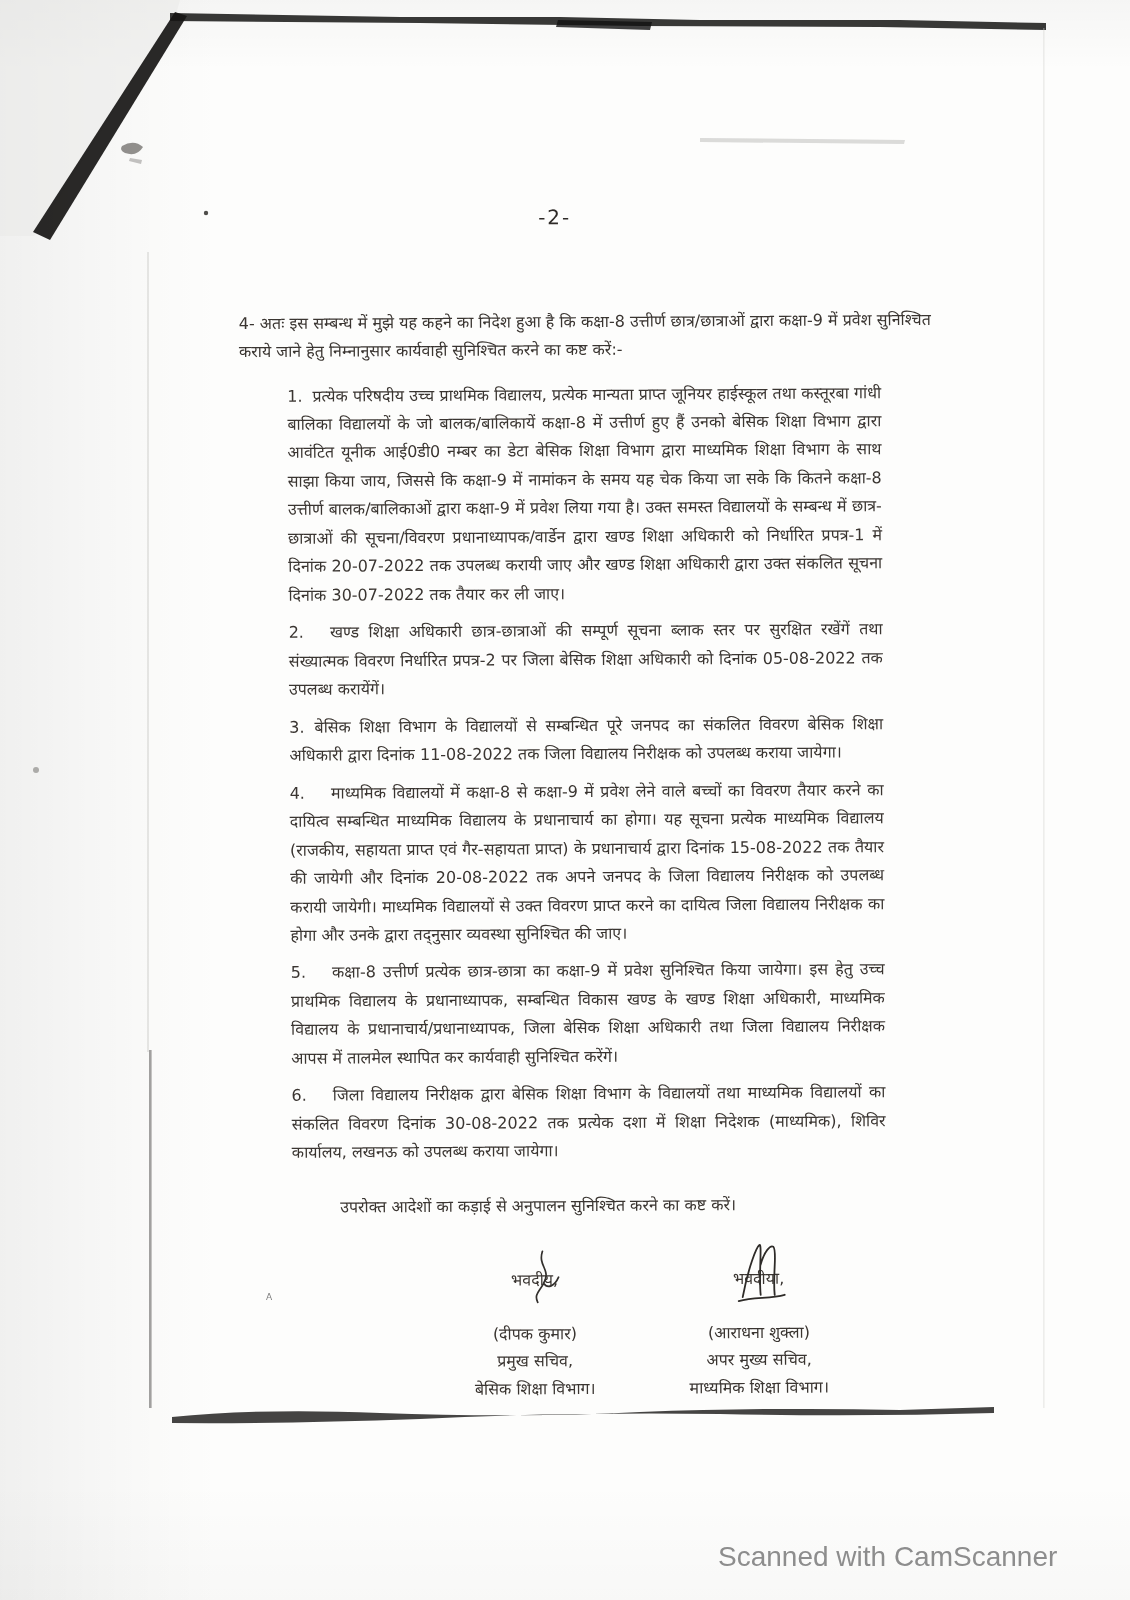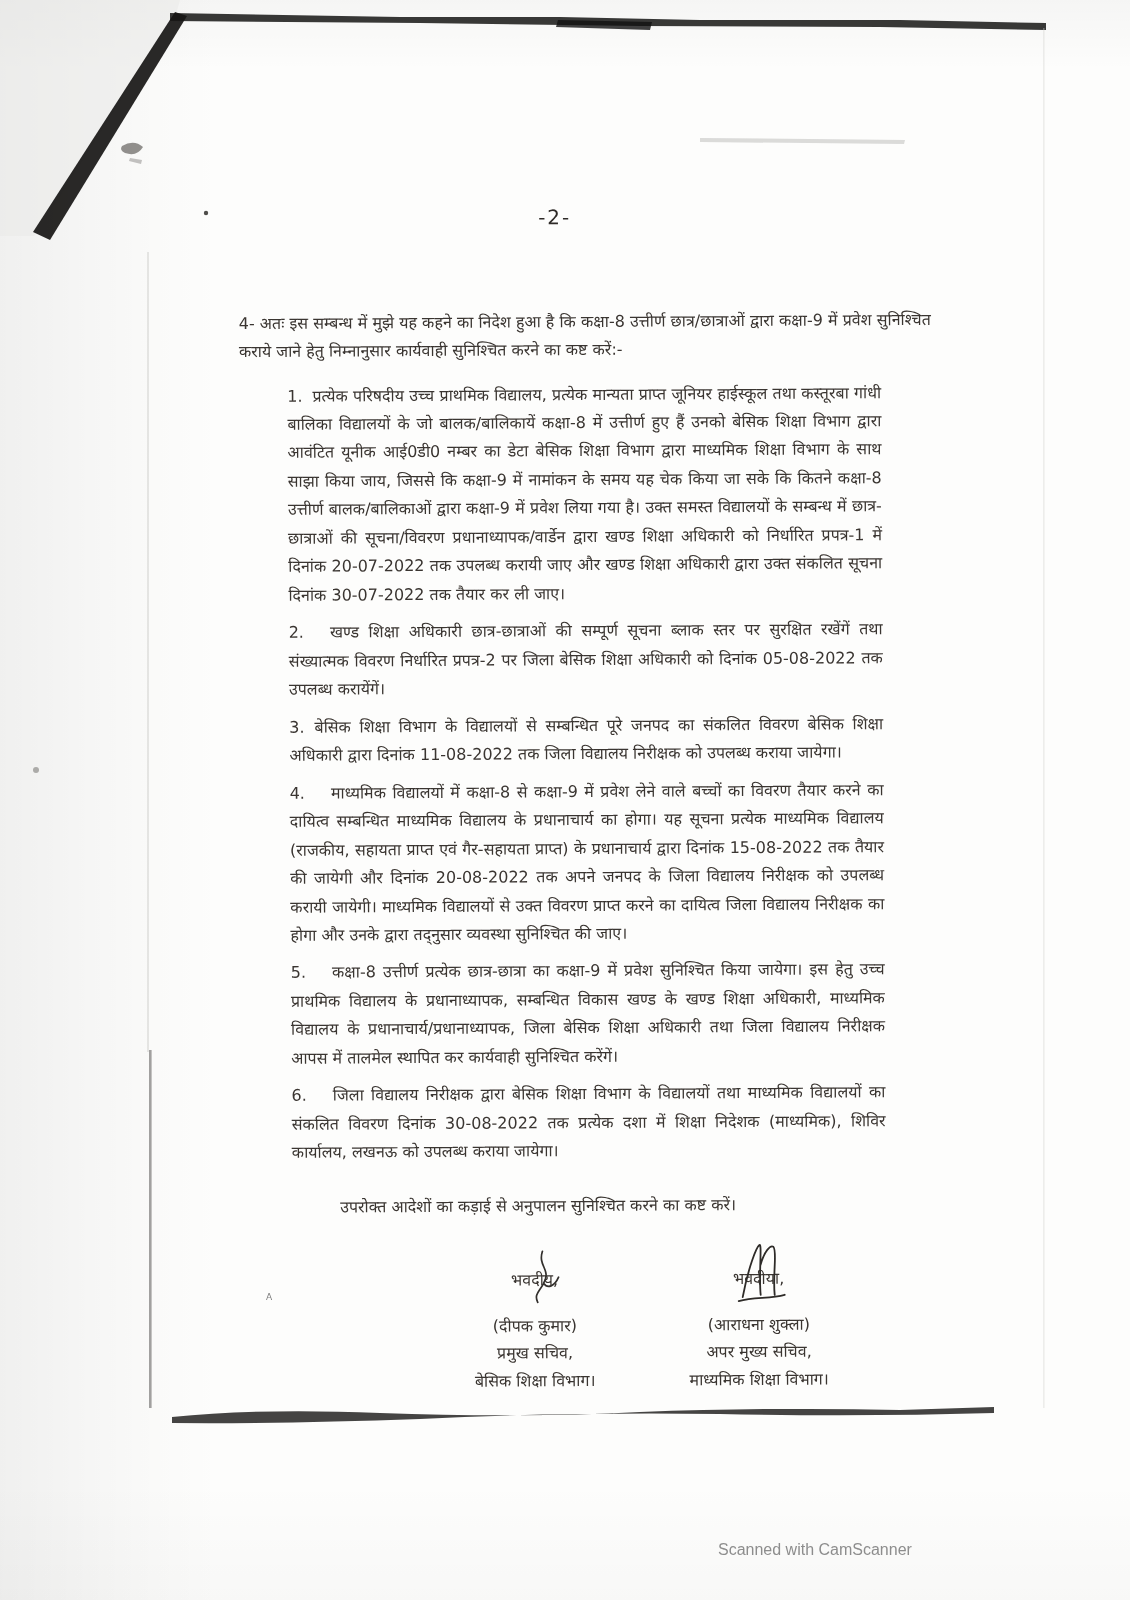--- a/index.html
+++ b/index.html
@@ -66,36 +66,36 @@
   }
   .sig-block.left  { margin-left:190px; width:200px; }
   .sig-block.right { margin-left:6px;   width:236px; }
   .sig-scribble {
     position:absolute;
     pointer-events:none;
   }
   .sig-scribble.l { top:-8px;  left:78px; }
   .sig-scribble.r { top:-16px; left:86px; }
   .salutation { display:block;margin-top:10px; }
-  .sig-name { display:block; margin-top:18px; }
+  .sig-name { display:block; margin-top:26px; }
   .sig-desig, .sig-dept { display:block; }
 
   .margin-mark {
     position:absolute;
     left:266px; top:1292px;
     font-size:9px;
     color:#5c5c5c;
     letter-spacing:14px;
     opacity:0.8;
   }
   .watermark {
     position:absolute;
     left:718px; top:1541px;
     font-family:"Liberation Sans","DejaVu Sans",sans-serif;
-    font-size:16px;
+    font-size:28px;
     color:#8d8d8d;
   }
 </style>
 </head>
 <body>
 
 <div class="page">
 
   <div class="artifacts">
     <svg width="1130" height="1600" viewBox="0 0 1130 1600">

